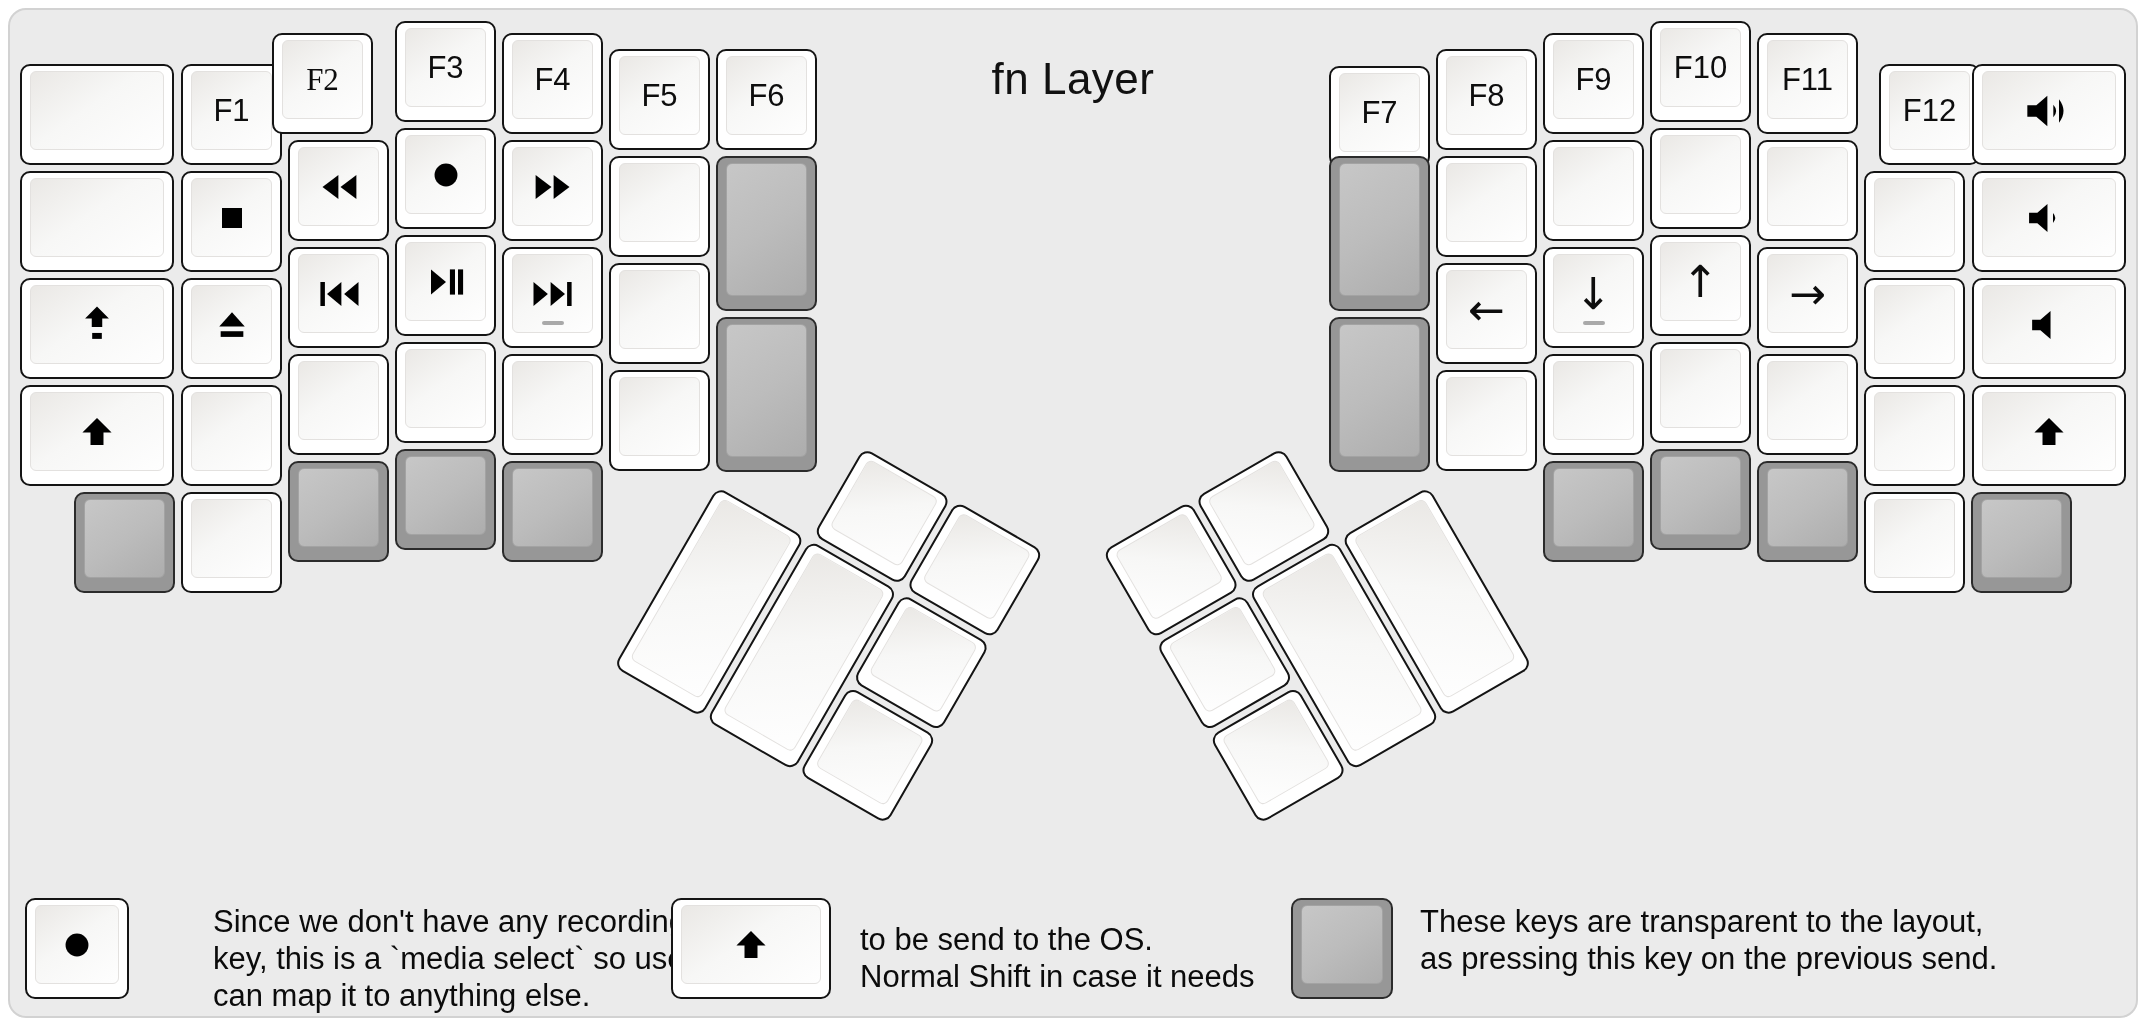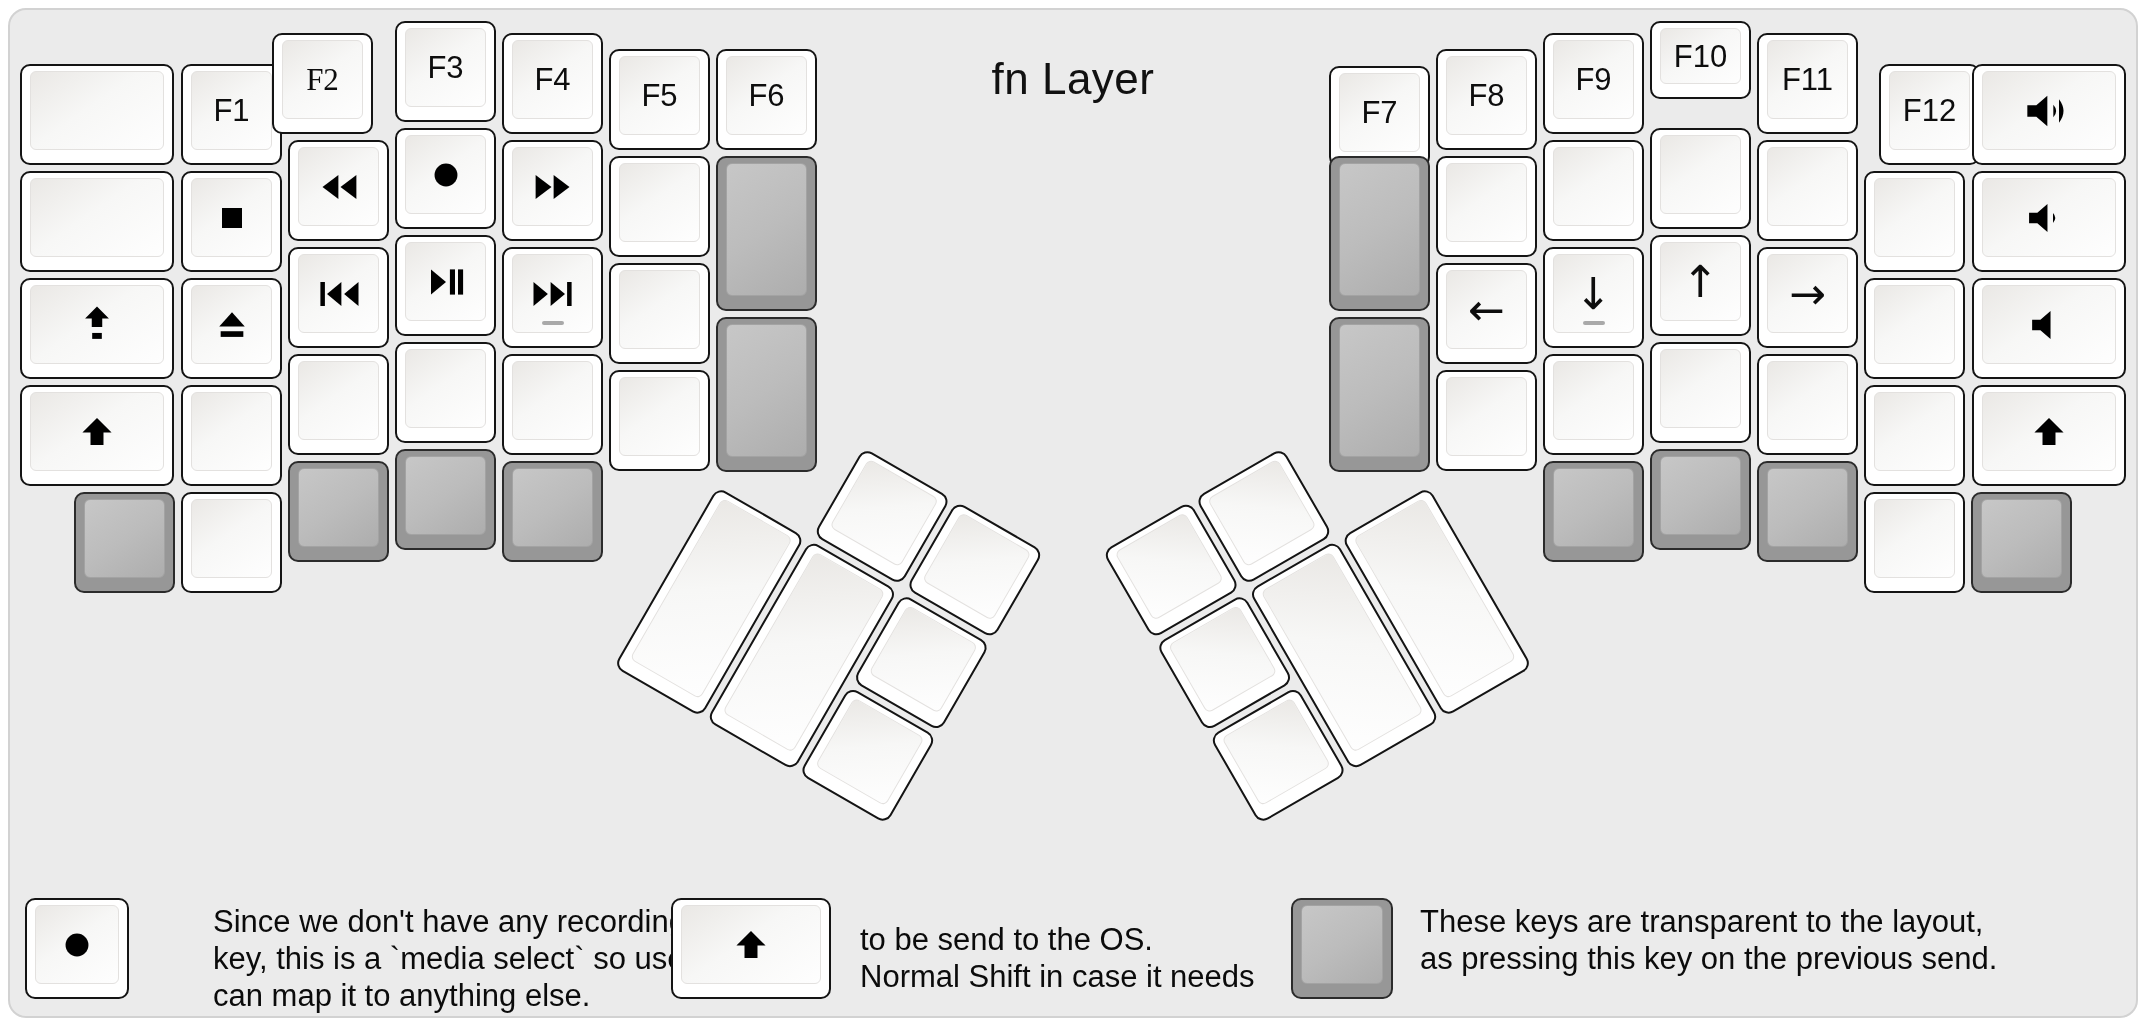--- a/index.html
+++ b/index.html
@@ -303,21 +303,21 @@
           <span class="lab arrow">↓</span>
           <div class="homing"></div>
         </div>
       </div>
       <div class="key white" style="left: 1543px; top: 354px; width: 101px; height: 101px;">
         <div class="surf"></div>
       </div>
       <div class="key gray" style="left: 1543px; top: 461px; width: 101px; height: 101px;">
         <div class="surf"></div>
       </div>
-      <div class="key white" style="left: 1650px; top: 21px; width: 101px; height: 78px; padding-left: 36px;">
+      <div class="key white" style="left: 1650px; top: 21px; width: 101px; height: 101px; padding-left: 36px;">
         <div class="surf">
           <span class="lab">F10</span>
         </div>
       </div>
       <div class="key white" style="left: 1650px; top: 128px; width: 101px; height: 101px;">
         <div class="surf"></div>
       </div>
       <div class="key white" style="left: 1650px; top: 235px; width: 101px; height: 101px;">
         <div class="surf">
           <span class="lab arrow">↑</span>

